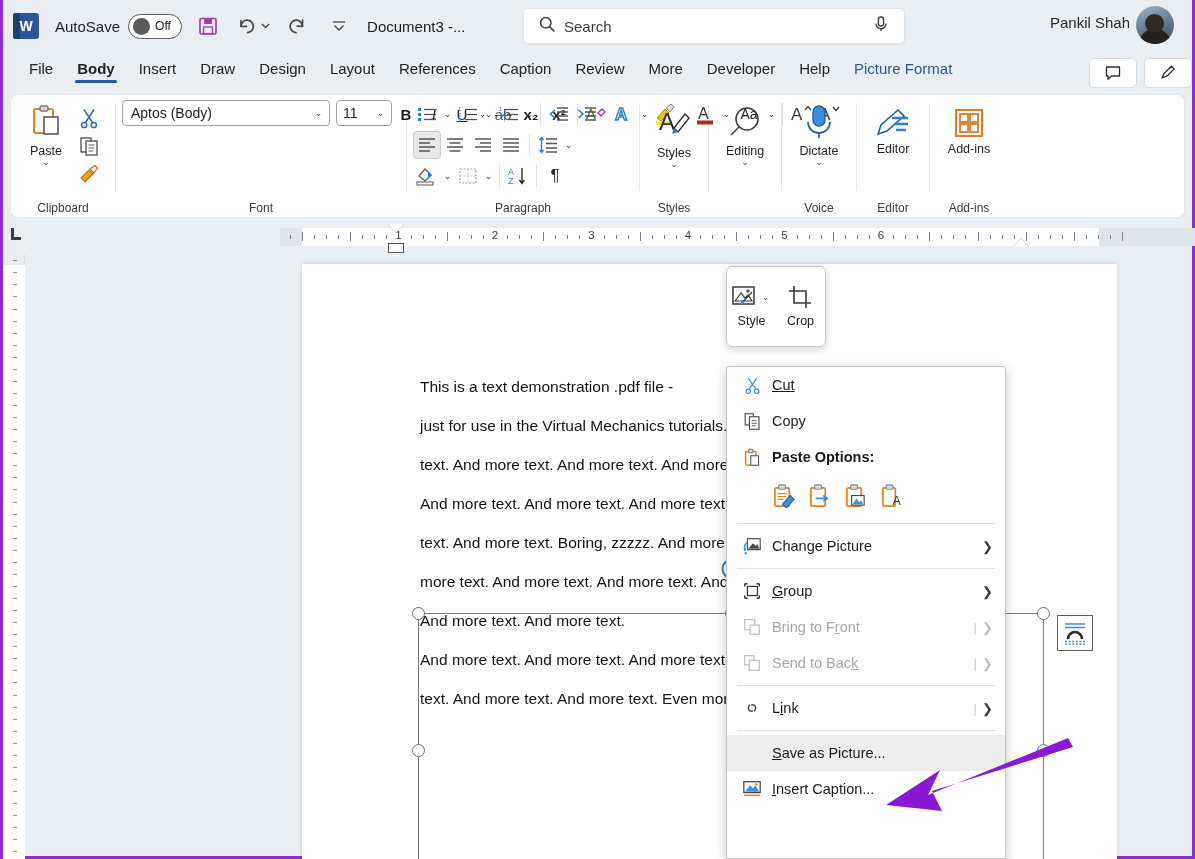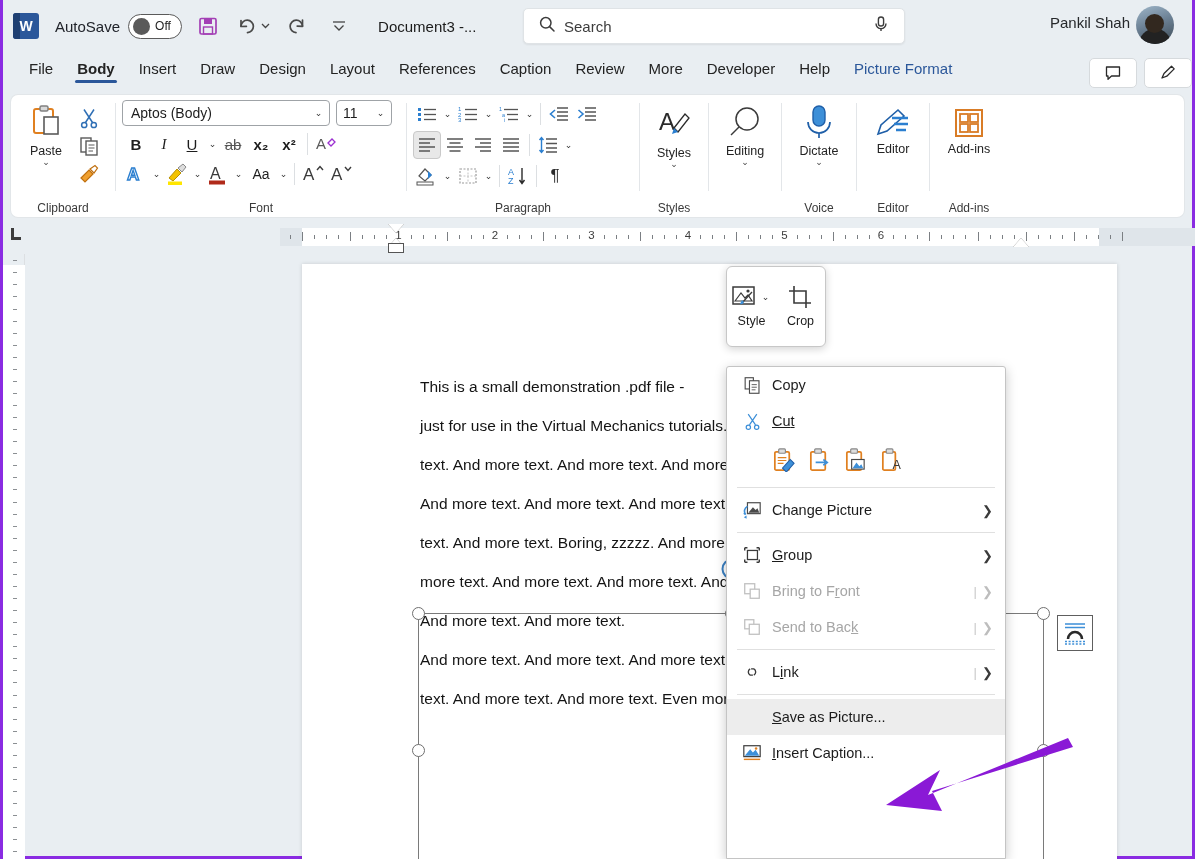--- a/index.html
+++ b/index.html
@@ -45,21 +45,21 @@
   .toggle .knob {
     width: 17px; height: 17px; border-radius: 50%;
     background: #5a5a5a; margin-left: 4px;
   }
   .toggle .state { font-size: 12px; color: #222; margin-left: 5px; }
   .tb-icon {
     margin-left: 14px; width: 24px; height: 24px;
     display: flex; align-items: center; justify-content: center;
     cursor: default;
   }
-  .doc-title { margin-left: 27px; font-size: 15px; color: #1b1b1b; }
+  .doc-title { margin-left: 16px; font-size: 15px; color: #1b1b1b; }
   .searchbox {
     position: absolute; left: 520px; top: 8px;
     width: 382px; height: 36px; background: #fff;
     border-radius: 5px; border: 1px solid #dfe3e6;
     display: flex; align-items: center;
     box-shadow: 0 1px 2px rgba(0,0,0,.07);
   }
   .searchbox .ph { font-size: 15px; color: #3c3c3c; margin-left: 8px; }
   .user-name { position: absolute; right: 62px; top: 14px; font-size: 15px; color: #26282b; }
   .avatar {
@@ -380,21 +380,21 @@
               <path d="M12 6 L17 2.5 L19.5 5 L16 10 Z" fill="#fff" stroke="#c07010" stroke-width="1.2"></path>
             </svg>
           </div>
         </div>
       </div>
       <div class="grp-label">Clipboard</div>
     </div>
     <div class="grp-sep"></div>
 
     <div class="grp" style="width:290px">
-      <div class="grp-body" style="flex-direction:column">
+      <div class="grp-body" style="flex-direction:row">
         <div class="row" style="margin-bottom:4px">
           <div class="fontname">
             <span>Aptos (Body)</span>
             <span class="mini-chev">⌄</span>
           </div>
           <div class="fontsize">
             <span>11</span>
             <span class="mini-chev">⌄</span>
           </div>
         </div>
@@ -782,21 +782,21 @@
         <div class="vtick" style="top: 561.138px;"></div>
         <div class="vtick" style="top: 573.2px;"></div>
         <div class="vtick" style="top: 585.263px;"></div>
         <div class="vtick" style="top: 597.325px;"></div>
       </div>
   </div>
 
   <div class="canvas">
     <div class="page">
       <div class="doc-text" id="doctext">
-          <div>This is a small demonstration .pdf file -</div>
+          <div>This is a text demonstration .pdf file -</div>
           <div>just for use in the Virtual Mechanics tutorials. More text. And more</div>
           <div>text. And more text. And more text. And more text.</div>
           <div>And more text. And more text. And more text. And more text. And more</div>
           <div>text. And more text. Boring, zzzzz. And more text. And more text. And</div>
           <div>more text. And more text. And more text. And more text. And more text.</div>
           <div>And more text. And more text.</div>
           <div>And more text. And more text. And more text. And more text. And more</div>
           <div>text. And more text. And more text. Even more. Continued on page 2 ...</div>
         </div>
     </div>
@@ -848,39 +848,49 @@
       </svg>
       <div class="cap">Crop</div>
     </div>
   </div>
 
   <div class="ctxmenu">
 
     <div class="mi">
       <span class="ico">
         <svg width="19" height="19" viewBox="0 0 22 22">
+          <path d="M6 2.5 L14.5 15 M16 2.5 L7.5 15" stroke="#3d8fd8" stroke-width="1.4"></path>
+          <circle cx="6.2" cy="17.6" r="2.5" fill="none" stroke="#3d8fd8" stroke-width="1.4"></circle>
+          <circle cx="15.8" cy="17.6" r="2.5" fill="none" stroke="#3d8fd8" stroke-width="1.4"></circle>
+        </svg>
+      </span>
+      <span class="lbl"><u>Cu</u><u style="text-decoration:underline">t</u></span>
+    </div>
+
+    <div class="mi">
+      <span class="ico">
+        <svg width="19" height="19" viewBox="0 0 22 22">
           <rect x="2.5" y="2" width="9.5" height="13" fill="#fff" stroke="#4a4a4a" stroke-width="1.3"></rect>
           <rect x="7.5" y="5.5" width="11" height="14.5" fill="#fff" stroke="#4a4a4a" stroke-width="1.3"></rect>
           <path d="M10 10 H16 M10 13 H16 M10 16 H14.5" stroke="#4a4a4a" stroke-width="1"></path>
         </svg>
       </span>
       <span class="lbl">Copy</span>
     </div>
 
-    <div class="mi">
+    <div class="mi bold">
       <span class="ico">
         <svg width="19" height="19" viewBox="0 0 22 22">
-          <path d="M6 2.5 L14.5 15 M16 2.5 L7.5 15" stroke="#3d8fd8" stroke-width="1.4"></path>
-          <circle cx="6.2" cy="17.6" r="2.5" fill="none" stroke="#3d8fd8" stroke-width="1.4"></circle>
-          <circle cx="15.8" cy="17.6" r="2.5" fill="none" stroke="#3d8fd8" stroke-width="1.4"></circle>
-        </svg>
-      </span>
-      <span class="lbl"><u>Cu</u><u style="text-decoration:underline">t</u></span>
-    </div>
-
+          <rect x="3" y="4" width="12" height="16" rx="1.5" fill="#fff" stroke="#e08020" stroke-width="1.7"></rect>
+          <rect x="6.5" y="1.5" width="5" height="4" rx="1" fill="#ddd" stroke="#777" stroke-width="1.2"></rect>
+          <rect x="9" y="9" width="9" height="11" fill="#fff" stroke="#5a5a5a" stroke-width="1.3"></rect>
+        </svg>
+      </span>
+      <span class="lbl">Paste Options:</span>
+    </div>
 
     <div class="paste-row">
       <span>
         <svg width="25" height="25" viewBox="0 0 26 26">
           <rect x="4" y="5" width="15" height="19" rx="1.5" fill="#fff" stroke="#e08020" stroke-width="1.8"></rect>
           <rect x="8" y="2" width="7" height="4.5" rx="1" fill="#ddd" stroke="#888" stroke-width="1.2"></rect>
           <path d="M7 11 H16 M7 14 H16 M7 17 H13" stroke="#e08020" stroke-width="1.2"></path>
           <path d="M12 22 L20 13 L24 17 L16 26 Z" fill="#3d8fd8" stroke="#1f5fa8" stroke-width="1.1"></path>
         </svg>
       </span>

